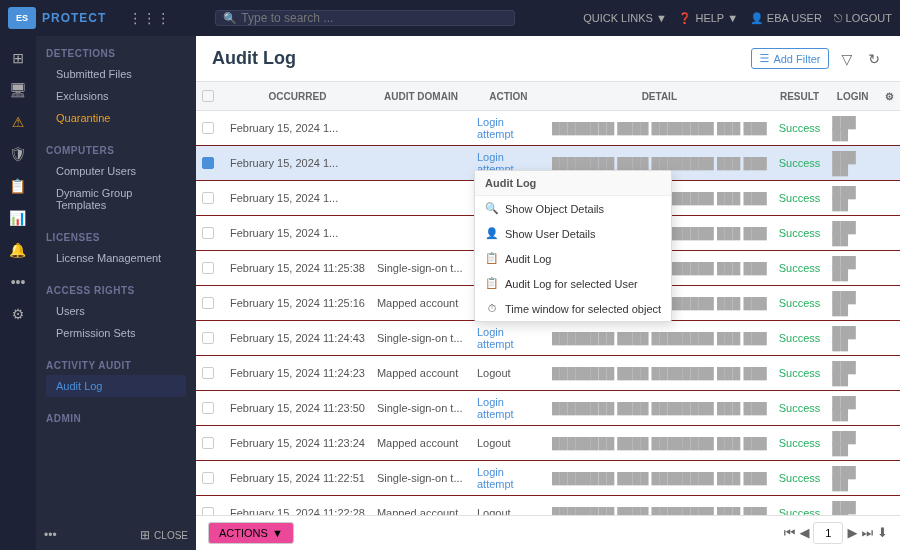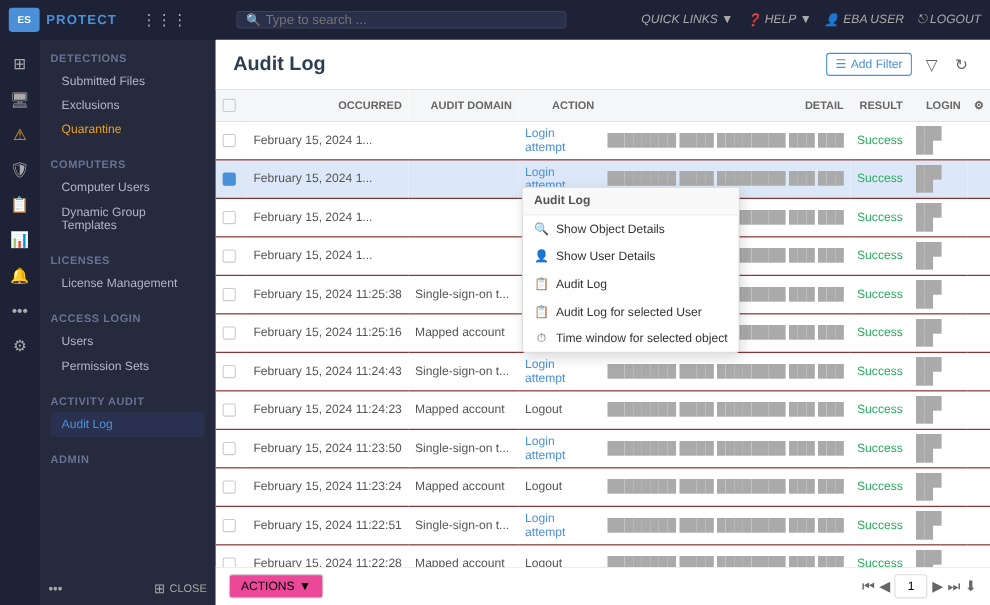--- a/index.html
+++ b/index.html
@@ -7,21 +7,21 @@
 
     
     .top-bar { background: #1e2236; display: flex; align-items: center; height: 36px; padding: 0 8px; gap: 20px; flex-shrink: 0; }
     .logo-area { display: flex; align-items: center; gap: 6px; color: #fff; font-weight: bold; font-size: 13px; }
     .logo-icon { width: 28px; height: 22px; background: #4a90d9; border-radius: 3px; display: flex; align-items: center; justify-content: center; color: #fff; font-size: 9px; font-weight: bold; }
     .protect-text { color: #4a90d9; font-size: 12px; letter-spacing: 1px; }
     .grid-icon { color: #aaa; font-size: 14px; margin-left: 2px; }
     .search-bar { flex: 1; display: flex; align-items: center; background: #2a2f4a; border: 1px solid #3a3f5a; border-radius: 3px; padding: 0 8px; max-width: 300px; margin: 0 auto; }
     .search-bar input { background: transparent; border: none; outline: none; color: #aaa; font-size: 12px; width: 100%; }
     .search-icon { color: #aaa; font-size: 11px; margin-right: 4px; }
-    .top-nav { display: flex; align-items: center; gap: 12px; margin-left: auto; font-style: italic; }
+    .top-nav { display: flex; align-items: center; gap: 12px; margin-left: auto; }
     .top-nav-item { color: #aaa; font-size: 11px; display: flex; align-items: center; gap: 3px; cursor: pointer; }
 
     
     .main-layout { display: flex; flex: 1; overflow: hidden; }
 
     
     .sidebar { width: 160px; background: #252a3d; flex-shrink: 0; display: flex; flex-direction: column; overflow-y: auto; }
     .sidebar-icons { width: 36px; background: #1e2236; flex-shrink: 0; display: flex; flex-direction: column; align-items: center; padding-top: 8px; gap: 4px; }
     .sidebar-icon-item { width: 28px; height: 28px; display: flex; align-items: center; justify-content: center; color: #aaa; border-radius: 3px; cursor: pointer; font-size: 14px; }
     .sidebar-icon-item.warning { color: #e8a020; }
@@ -42,21 +42,21 @@
     .content-header { background: #fff; padding: 12px 16px; border-bottom: 1px solid #e0e0e0; display: flex; align-items: center; justify-content: space-between; flex-shrink: 0; }
     .page-title { font-size: 18px; font-weight: bold; color: #2c3e50; }
     .header-actions { display: flex; align-items: center; gap: 8px; }
     .add-filter-btn { display: flex; align-items: center; gap: 4px; color: #4a90d9; font-size: 11px; cursor: pointer; border: 1px solid #4a90d9; border-radius: 3px; padding: 3px 8px; }
     .icon-btn { color: #666; cursor: pointer; font-size: 14px; padding: 2px 4px; }
 
     
     .table-container { flex: 1; overflow-y: auto; background: #fff; position: relative; }
     .data-table { width: 100%; border-collapse: collapse; font-size: 11px; }
     .data-table thead { background: #f5f6f8; position: sticky; top: 0; z-index: 1; }
-    .data-table thead th { padding: 8px 6px; text-align: right; color: #666; font-weight: bold; font-size: 10px; border-bottom: 1px solid #e0e0e0; white-space: nowrap; }
+    .data-table thead th { padding: 8px 6px; text-align: center; color: #666; font-weight: bold; font-size: 10px; border-bottom: 1px solid #e0e0e0; white-space: nowrap; }
     .data-table thead th:first-child { width: 28px; }
     .data-table tbody tr { border-bottom: 1px solid #7f1d1d; }
     .data-table tbody tr.highlighted { background: #dce8f7; }
     .data-table td { padding: 5px 6px; color: #333; vertical-align: middle; }
     .data-table td.occurred { white-space: nowrap; color: #555; min-width: 130px; }
     .data-table td.audit-domain { color: #555; min-width: 100px; }
     .data-table td.action-login { color: #4a90d9; }
     .data-table td.action-logout { color: #555; }
     .data-table td.detail { color: #aaa; max-width: 280px; overflow: hidden; text-overflow: ellipsis; white-space: nowrap; }
     .data-table td.result-success { color: #27ae60; }
@@ -136,21 +136,21 @@
     <div class="sidebar-section">
       <div class="sidebar-section-title">COMPUTERS</div>
       <div class="sidebar-item">Computer Users</div>
       <div class="sidebar-item">Dynamic Group Templates</div>
     </div>
     <div class="sidebar-section">
       <div class="sidebar-section-title">LICENSES</div>
       <div class="sidebar-item">License Management</div>
     </div>
     <div class="sidebar-section">
-      <div class="sidebar-section-title">ACCESS LOGIN</div>
+      <div class="sidebar-section-title">ACCESS RIGHTS</div>
       <div class="sidebar-item">Users</div>
       <div class="sidebar-item">Permission Sets</div>
     </div>
     <div class="sidebar-section">
       <div class="sidebar-section-title">ACTIVITY AUDIT</div>
       <div class="sidebar-item active">Audit Log</div>
     </div>
     <div class="sidebar-section">
       <div class="sidebar-section-title">ADMIN</div>
     </div>

